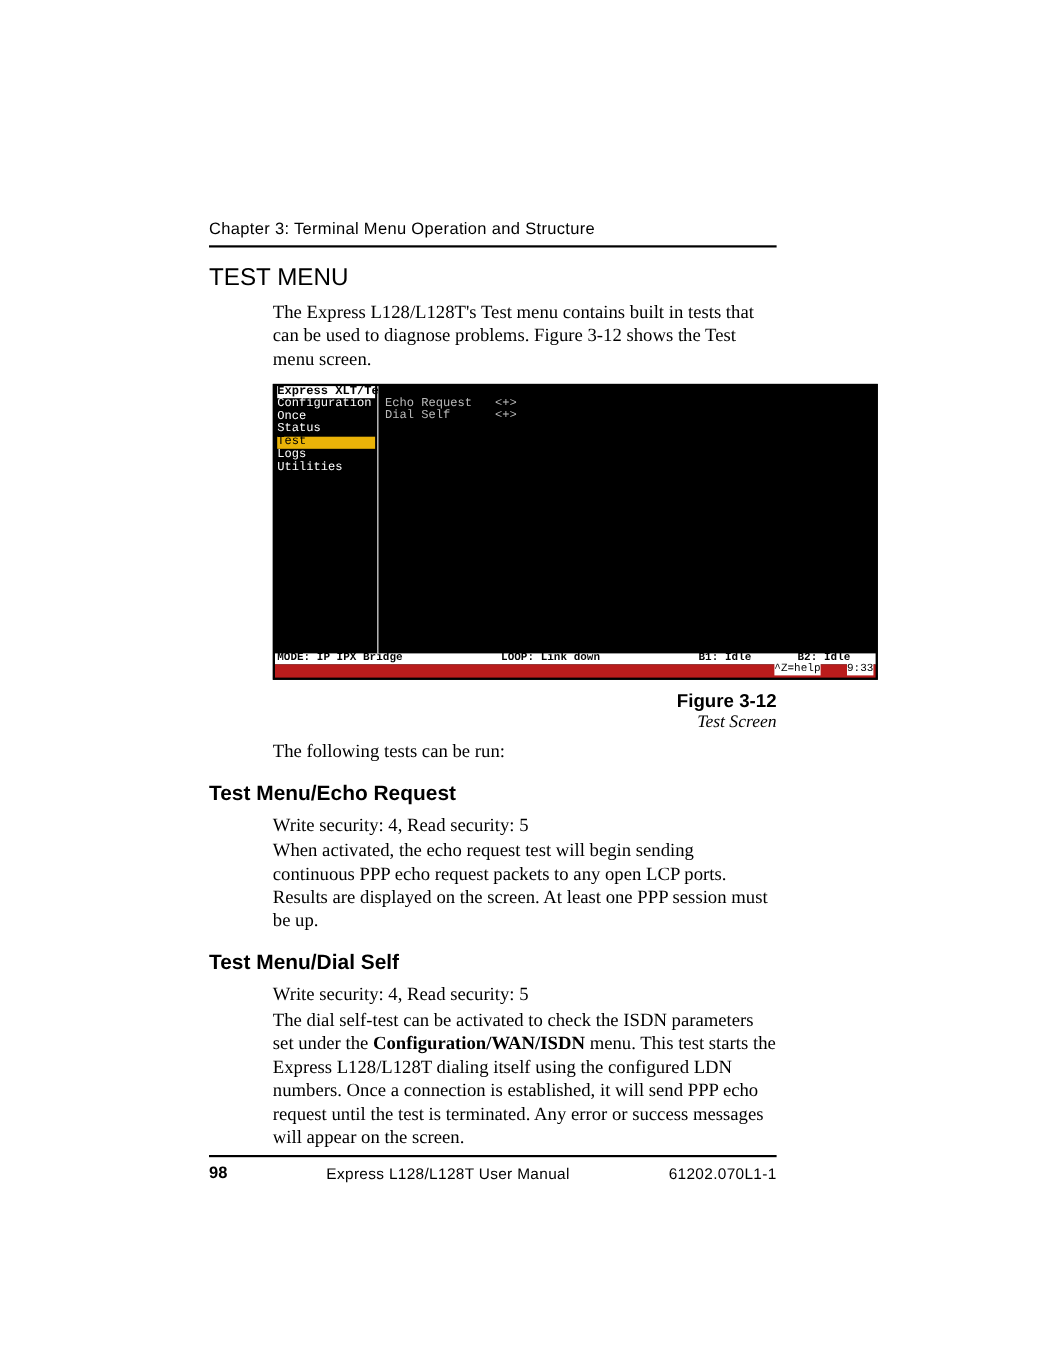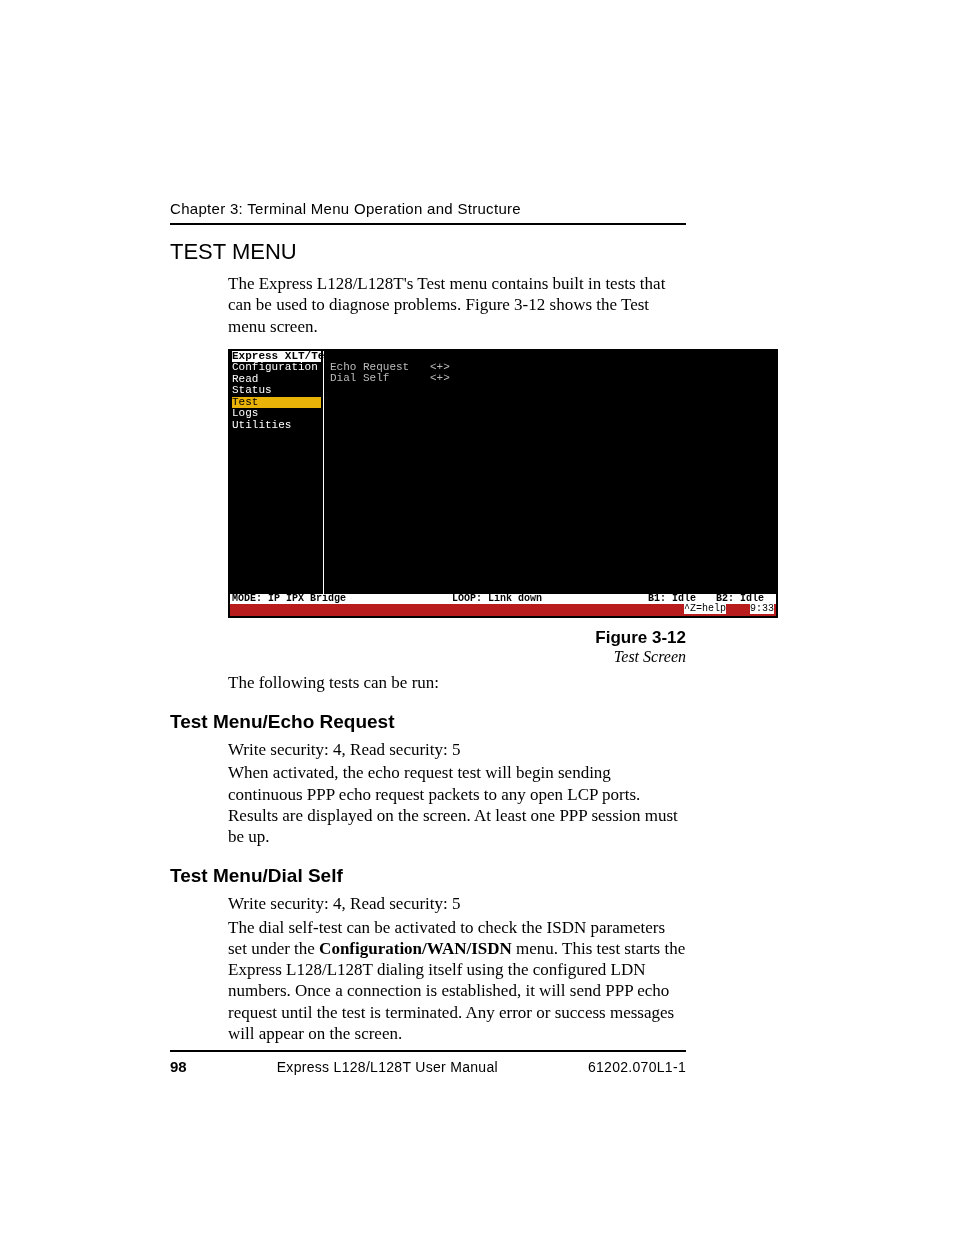--- a/index.html
+++ b/index.html
@@ -9,20 +9,21 @@
     font-family: "Times New Roman", Times, serif;
     color: #000000;
     width: 954px;
   }
   .page {
     width: 856px;
     height: 1235px;
     position: relative;
     box-sizing: border-box;
     padding: 200px 170px 0 170px;
+    margin-left: 20px;
   }
   .chapter-header {
     font-family: "Arial Narrow", Arial, sans-serif;
     font-size: 15px;
     letter-spacing: 0.3px;
     margin-bottom: 6px;
   }
   .rule-top {
     border-top: 2px solid #000;
     margin-bottom: 14px;
@@ -94,20 +95,21 @@
     color: #bbb;
   }
   .terminal .content .row .k { width: 100px; }
   .terminal .statbar {
     background: #fff;
     color: #000;
     display: flex;
     font-weight: bold;
     font-size: 10px;
     padding: 0 2px;
+    gap: 11px;
   }
   .terminal .statbar .seg { white-space: nowrap; }
   .terminal .statbar .sp { flex: 1; }
   .terminal .helpline {
     background: #b91c1c;
     color: #fff;
     text-align: right;
     font-size: 10px;
     padding: 0 2px 1px 2px;
   }
@@ -158,21 +160,21 @@
 
   <h1 class="section-head">TEST MENU</h1>
   <p class="body-para">The Express L128/L128T's Test menu contains built in tests that can be used to diagnose problems.  Figure 3-12 shows the Test menu screen.</p>
 
   <div class="figure-wrap">
     <div class="terminal">
       <div class="body">
         <div class="sidebar">
           <div class="path">Express XLT/Test</div>
           <div class="item">Configuration</div>
-          <div class="item">Read</div>
+          <div class="item">Once</div>
           <div class="item">Status</div>
           <div class="item hilite">Test</div>
           <div class="item">Logs</div>
           <div class="item">Utilities</div>
         </div>
         <div class="content">
           <div class="row">
             <span class="k">Echo Request</span>
             <span>&lt;+&gt;</span>
           </div>

